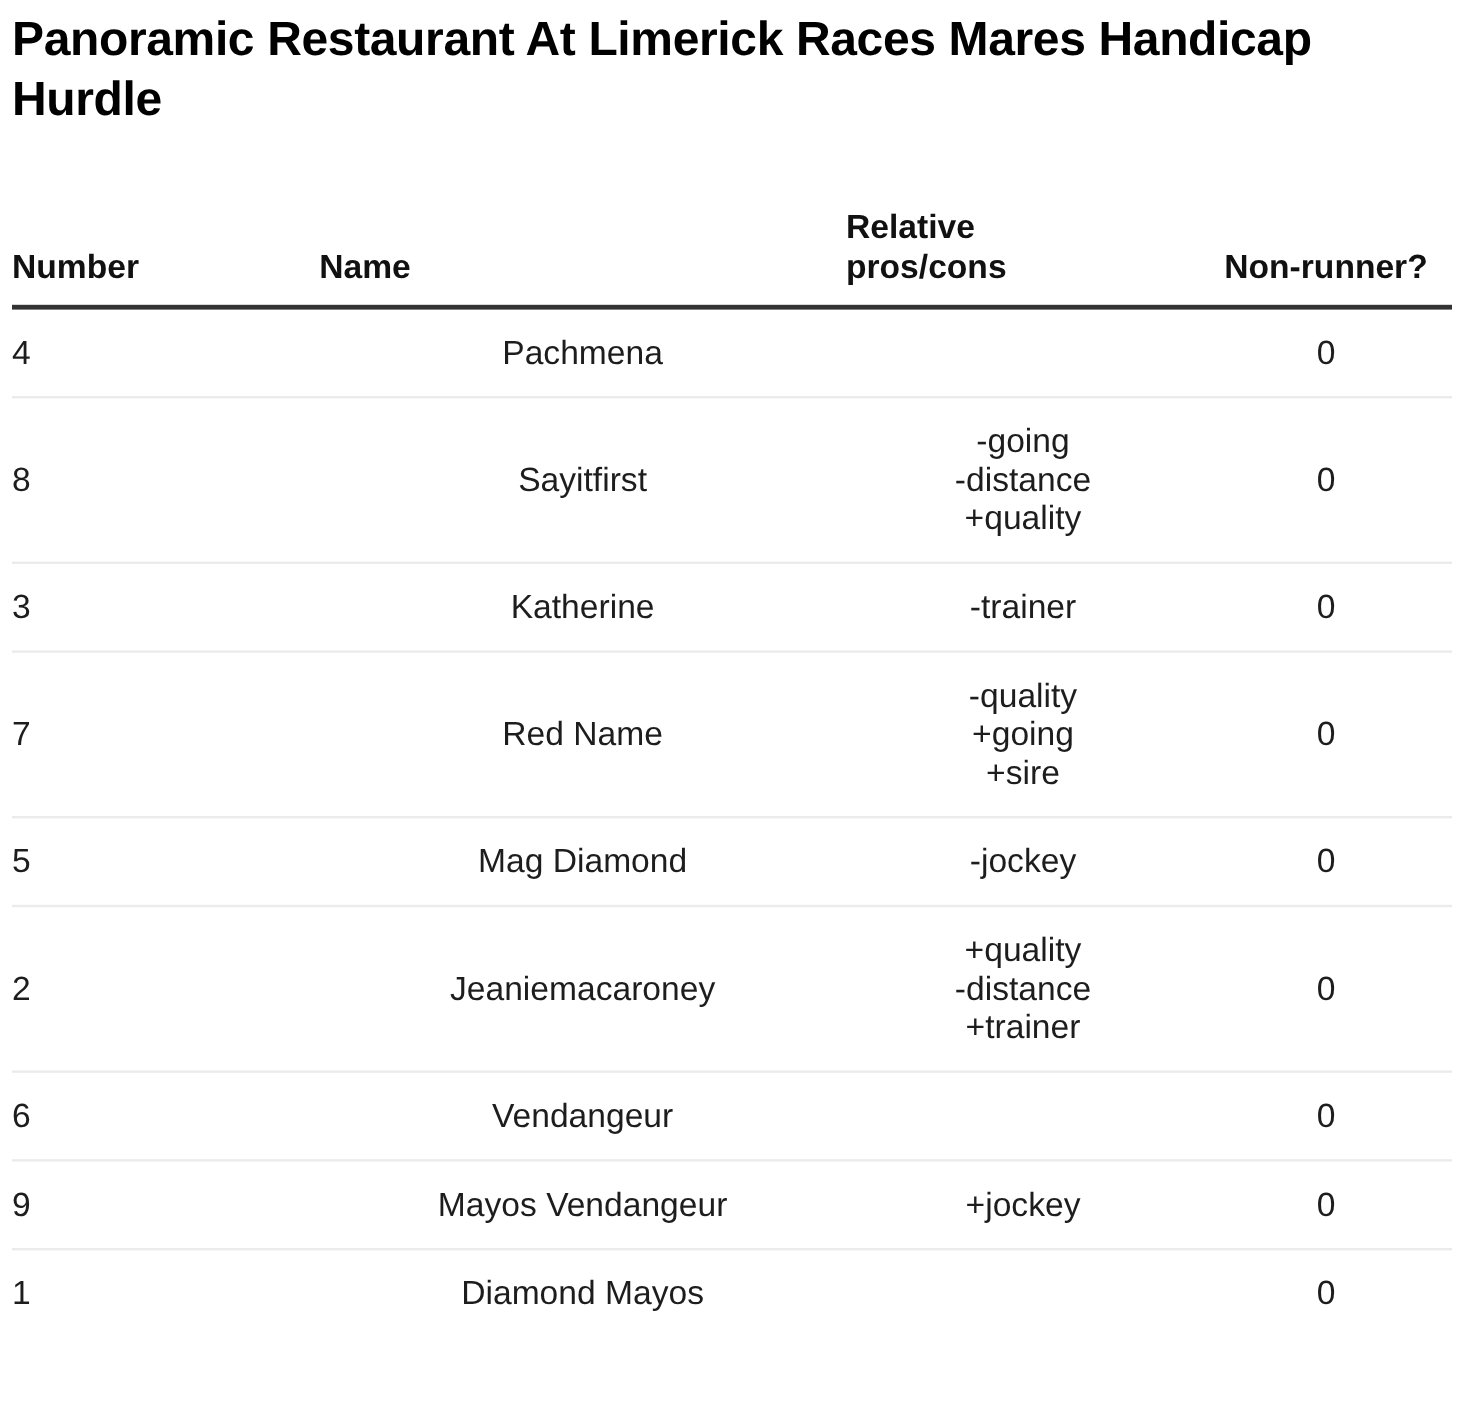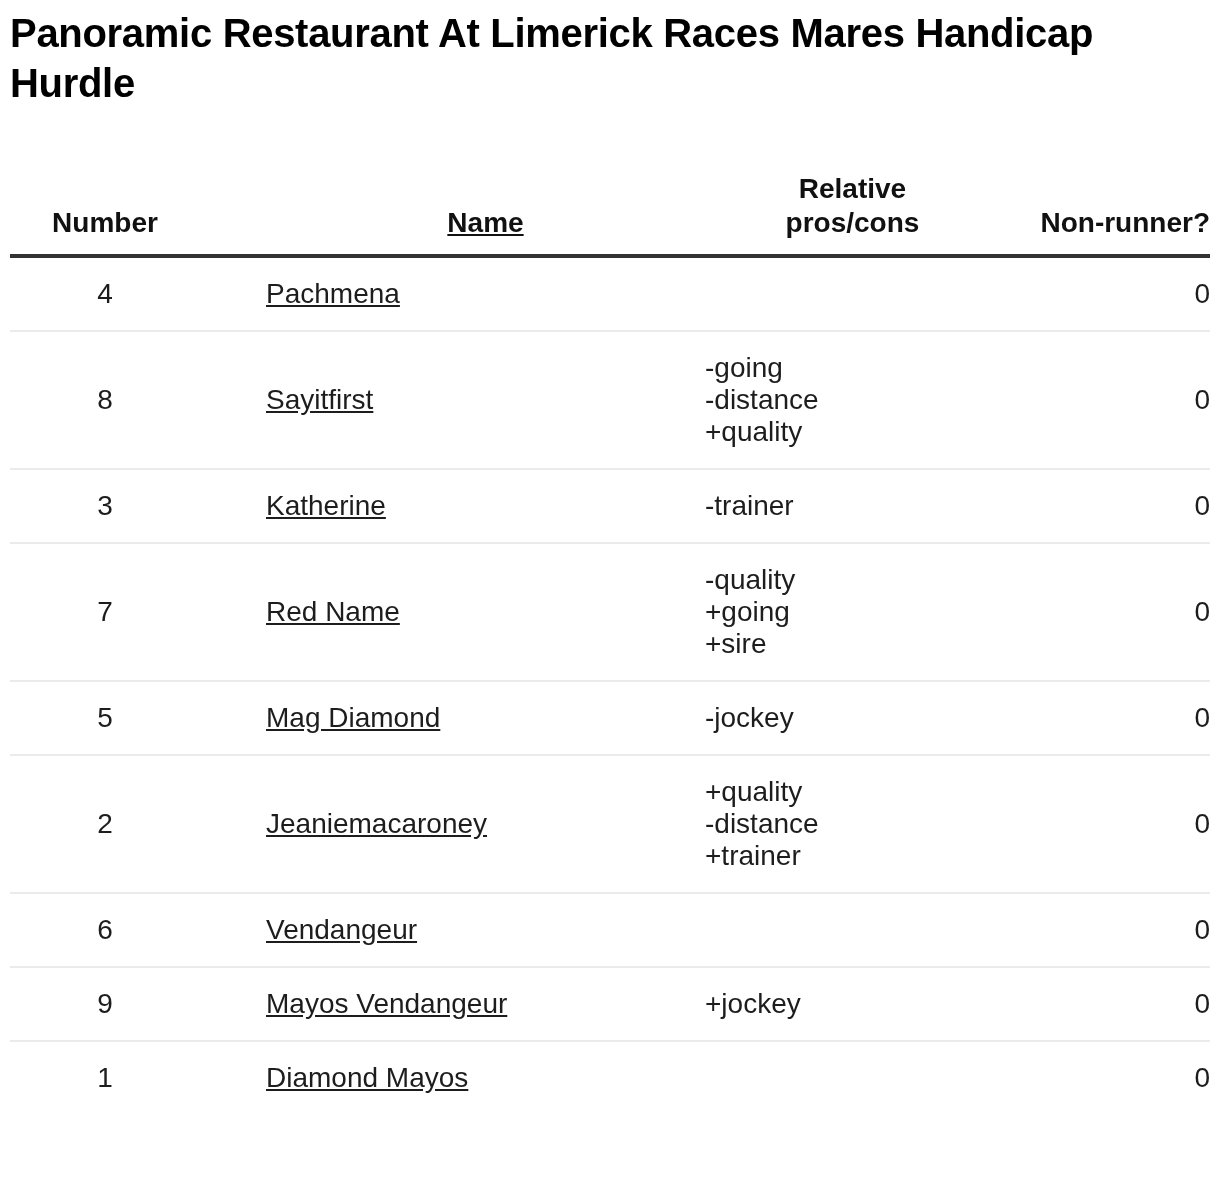--- a/index.html
+++ b/index.html
@@ -43,39 +43,39 @@
     white-space: pre-line;
   }
   thead th {
     vertical-align: bottom;
     padding: 0 0 14px 0;
     border-bottom: 4px solid #333333;
     font-size: 28px;
     line-height: 34px;
     font-weight: 700;
     color: #111111;
-    text-align: center;
+    text-align: left;
   }
   tbody td {
     padding: 20px 0;
     vertical-align: middle;
     font-size: 28px;
     line-height: 32px;
     font-weight: 400;
     color: #1d1d1d;
-    text-align: left;
+    text-align: center;
   }
   tbody tr + tr td {
     border-top: 2px solid #ebebeb;
   }
-  .col-number   { width: 190px; text-align: center; }
-  .col-name     { width: 505px; padding-left: 66px; text-decoration: underline; }
+  .col-number   { width: 190px; text-align: left; }
+  .col-name     { width: 505px; padding-left: 66px; }
   tbody td.col-name { padding: 20px 0 20px 66px; }
   .col-pros     { width: 295px; }
-  .col-nonrunner{ width: 210px; text-align: right; }
+  .col-nonrunner{ width: 210px; text-align: center; }
   .credit {
     position: absolute;
     left: 10px;
     bottom: 9px;
     font-size: 22px;
     line-height: 26px;
     color: #999999;
   }
 </style>
 </head>

